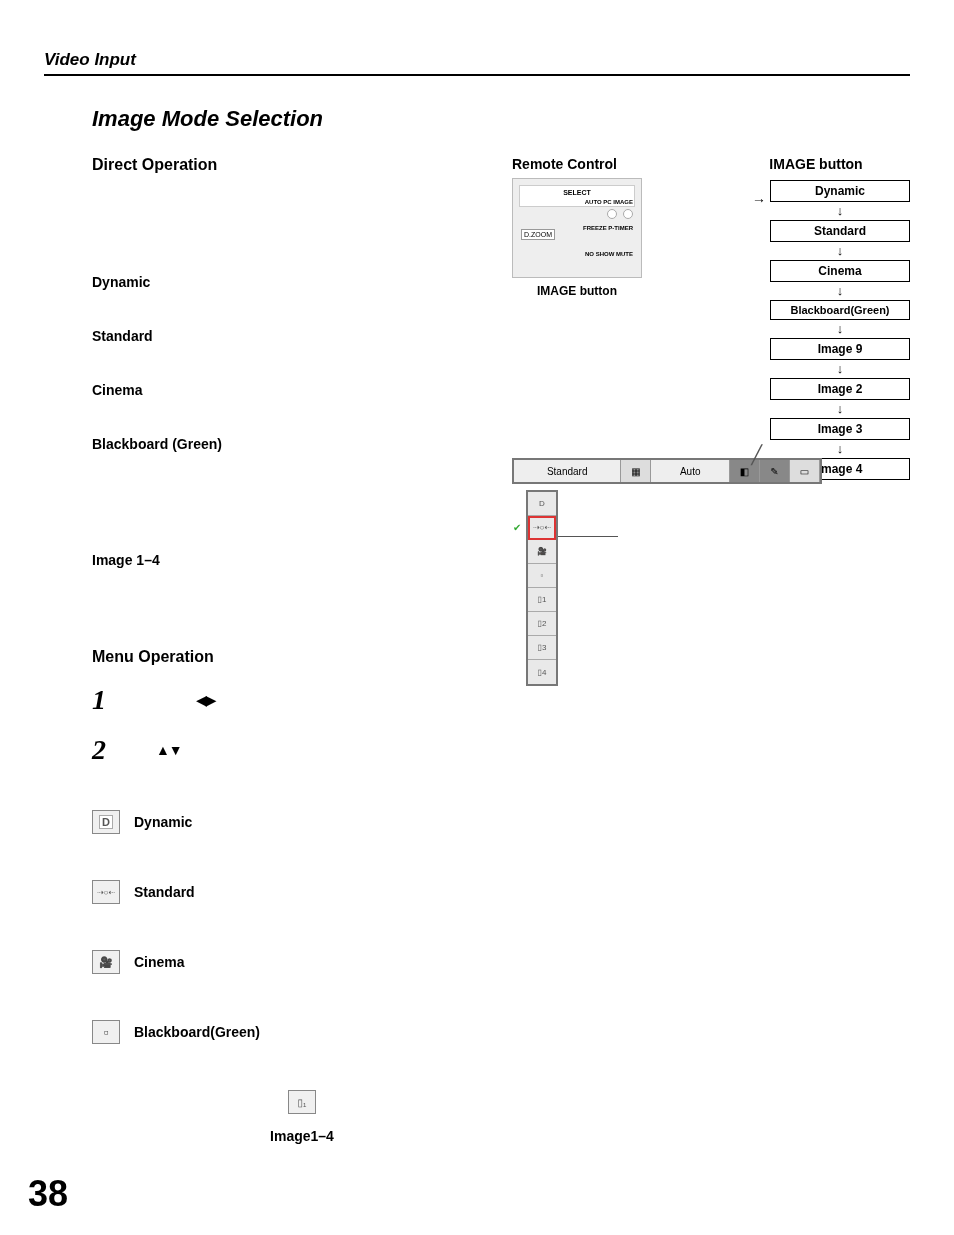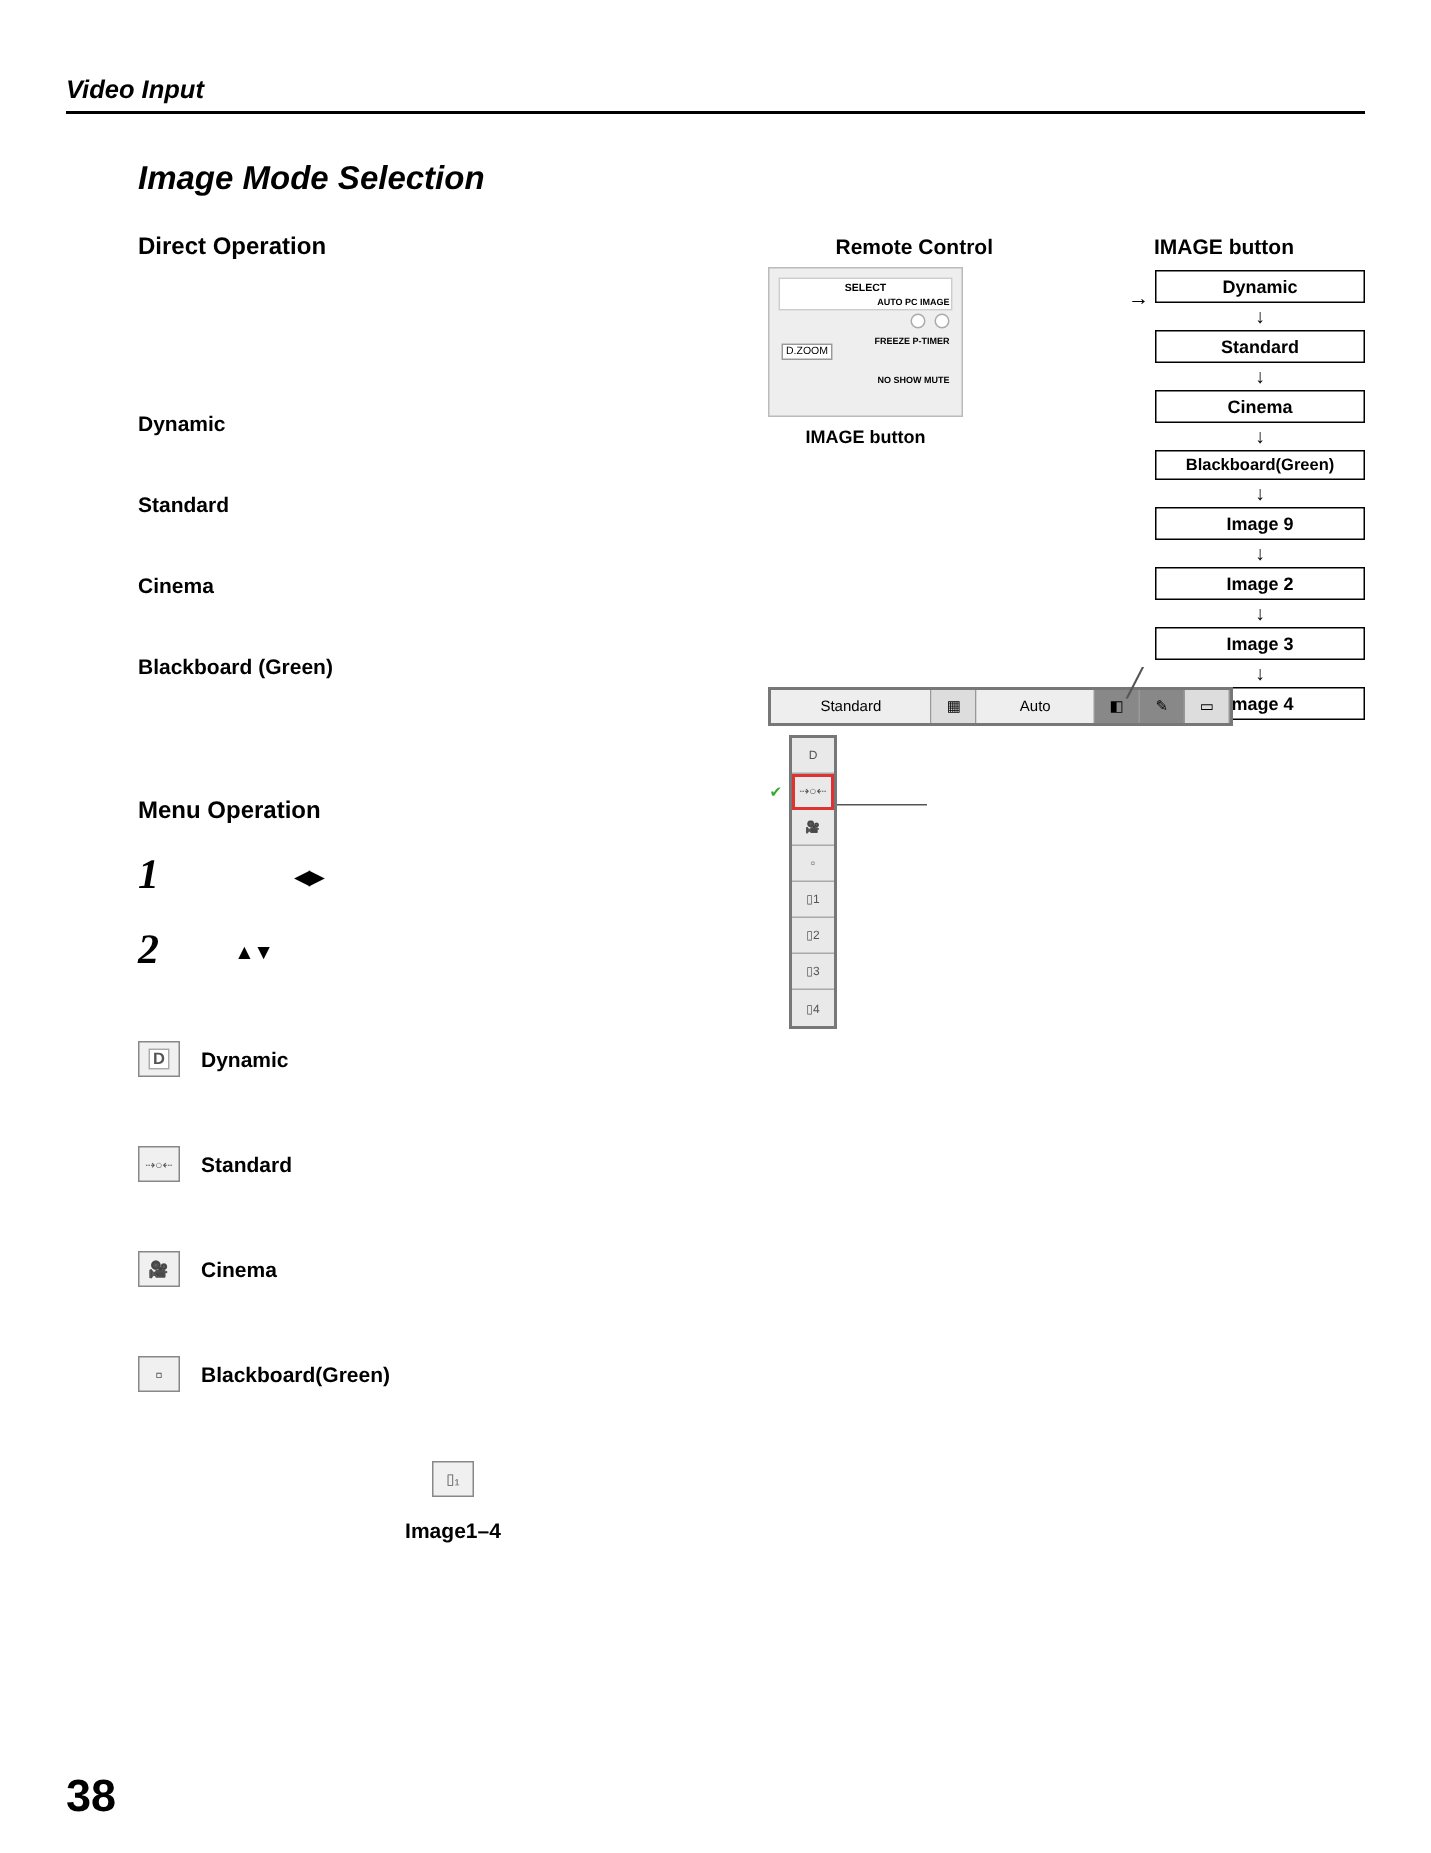--- a/index.html
+++ b/index.html
@@ -86,21 +86,21 @@
   .mode-icon.d::after { content: "D"; font-weight: bold; font-size: 11px; background:#fff; padding:0 2px; border:1px solid #aaa;}
   .mode-icon.s::after { content: "⇢○⇠"; font-size: 8px; }
   .mode-icon.c::after { content: "🎥"; font-size: 11px; filter: grayscale(1);}
   .mode-icon.b::after { content: "▫"; font-size: 14px; }
   .mode-icon.i { position: relative; }
   .mode-icon.i::after { content: "▯₁"; font-size: 10px; }
   .icon-label { font-size: 14px; font-weight: bold; }
 
   
   .rc-header-row { display: flex; gap: 60px; margin-bottom: 8px; }
-  .rc-title { font-size: 14px; font-weight: bold; text-align: right; }
+  .rc-title { font-size: 14px; font-weight: bold; }
   .remote-fig {
     width: 130px;
     height: 100px;
     background: #eee;
     border: 1px solid #bbb;
     position: relative;
     margin-top: 6px;
     overflow: hidden;
   }
   .remote-fig::before {
@@ -197,22 +197,22 @@
   .ism-pointer-line {
     position:absolute; top:46px; left:46px; width:60px; height:1px; background:#555;
   }
   .ism-top-slash {
     position:absolute; top:-14px; right:60px; font-size:18px; color:#555;
   }
 
   .page-num {
     position: absolute;
     bottom: 20px;
-    left: 44px;
-    font-size: 30px;
+    left: 28px;
+    font-size: 36px;
     font-weight: bold;
   }
 </style>
 </head>
 <body>
 
 <div class="page">
 
   <div class="section-header">Video Input</div>
 
@@ -220,20 +220,21 @@
 
   <div class="columns">
 
     <div class="left-col">
       <div class="subhead">Direct Operation</div>
 
       <div class="mode-label first">Dynamic</div>
       <div class="mode-label">Standard</div>
       <div class="mode-label">Cinema</div>
       <div class="mode-label">Blackboard (Green)</div>
+      <div class="mode-label" style="margin-top:100px">Image 1–4</div>
 
       <div class="menu-op-block">
         <div class="subhead">Menu Operation</div>
 
         <div class="step-row">
           <span class="step-num">1</span>
           <span class="arrows">◀▶</span>
         </div>
         <div class="step-row">
           <span class="step-num">2</span>

